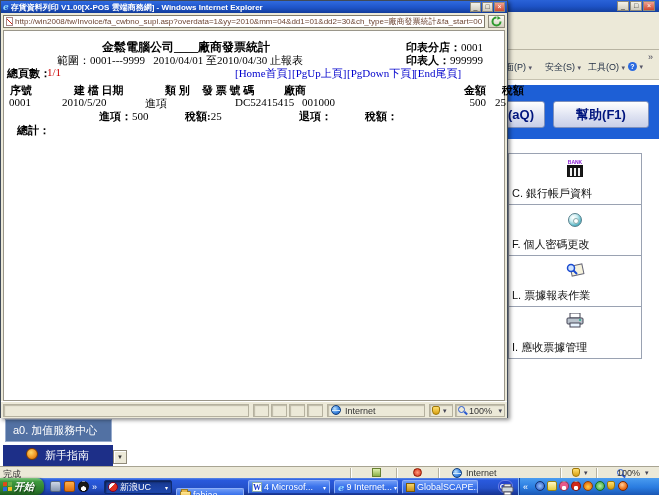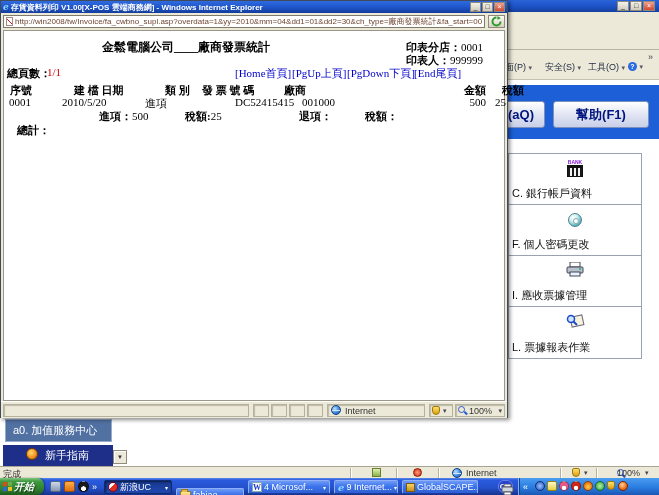--- a/index.html
+++ b/index.html
@@ -182,38 +182,38 @@
           <div class="bank-bld"></div>
         </div>
         <div class="cell-label">C. 銀行帳戶資料</div>
       </div>
       <div class="menu-cell">
         <div class="cell-icon cdicon" style="top:8px;"></div>
         <div class="cell-label">F. 個人密碼更改</div>
       </div>
       <div class="menu-cell">
         <div class="cell-icon" style="top:6px;">
+          <svg width="20" height="16" viewBox="0 0 20 16">
+            <rect x="6" y="3" width="12" height="10" fill="#f6f2dc" stroke="#667" stroke-width="1" transform="rotate(-12 12 8)"></rect>
+            <circle cx="6" cy="6" r="3.5" fill="#cfe4ff" stroke="#1a4ad0" stroke-width="1.5"></circle>
+            <line x1="8.5" y1="8.5" x2="12" y2="12" stroke="#1a4ad0" stroke-width="2"></line>
+          </svg>
+        </div>
+        <div class="cell-label">L. 票據報表作業</div>
+      </div>
+      <div class="menu-cell">
+        <div class="cell-icon" style="top:6px;">
           <svg width="18" height="15" viewBox="0 0 18 15">
             <rect x="4" y="0" width="10" height="5" fill="#fff" stroke="#445" stroke-width="1"></rect>
             <rect x="1" y="5" width="16" height="6" rx="1" fill="#b9c2cc" stroke="#445" stroke-width="1"></rect>
             <rect x="4" y="10" width="10" height="4" fill="#e8f4ff" stroke="#445" stroke-width="1"></rect>
             <circle cx="14" cy="7" r="1" fill="#2a8"></circle>
           </svg>
         </div>
         <div class="cell-label">I. 應收票據管理</div>
-      </div>
-      <div class="menu-cell">
-        <div class="cell-icon" style="top:6px;">
-          <svg width="20" height="16" viewBox="0 0 20 16">
-            <rect x="6" y="3" width="12" height="10" fill="#f6f2dc" stroke="#667" stroke-width="1" transform="rotate(-12 12 8)"></rect>
-            <circle cx="6" cy="6" r="3.5" fill="#cfe4ff" stroke="#1a4ad0" stroke-width="1.5"></circle>
-            <line x1="8.5" y1="8.5" x2="12" y2="12" stroke="#1a4ad0" stroke-width="2"></line>
-          </svg>
-        </div>
-        <div class="cell-label">L. 票據報表作業</div>
       </div>
     </div>
 
     <div class="abs leftframe">
       <div class="abs svc-btn nowrap">a0. 加值服務中心</div>
       <div class="abs guide-block">
         <span class="guide-icon"></span>
         <span class="guide-text">新手指南</span>
       </div>
       <div class="abs scrollbtn">▼</div>
@@ -258,20 +258,21 @@
         <svg width="11" height="11" viewBox="0 0 11 11">
           <path d="M5.5 1.5 a4 4 0 1 0 4 4" fill="none" stroke="#2e9a2e" stroke-width="2"></path>
           <path d="M6.5 0 l3.4 2.2 -3.6 1.6 z" fill="#2e9a2e"></path>
         </svg>
       </div>
     </div>
 
     <div class="abs pp-content">
       <div class="rpt b" style="left:98px;top:8px;font-size:12px;">金鬆電腦公司____廠商發票統計</div>
       <div class="rpt b" style="left:402px;top:9px;"><span>印表分店：</span><span style="font-weight:normal">0001</span></div>
+      <div class="rpt" style="left:53px;top:22px;"><span class="b">範圍：</span><span>0001---9999</span>&nbsp;&nbsp;&nbsp;<span>2010/04/01 至2010/04/30 止報表</span></div>
       <div class="rpt b" style="left:402px;top:22px;"><span>印表人：</span><span style="font-weight:normal">999999</span></div>
       <div class="rpt b" style="left:3px;top:35px;">總頁數：</div>
       <div class="rpt red" style="left:43px;top:35px;">1/1</div>
       <div class="rpt link" style="left:231px;top:35px;">[Home首頁]</div>
       <div class="rpt link" style="left:288px;top:35px;">[PgUp上頁]</div>
       <div class="rpt link" style="left:343px;top:35px;">[PgDown下頁]</div>
       <div class="rpt link" style="left:410px;top:35px;">[End尾頁]</div>
 
       <div class="rpt b" style="left:6px;top:52px;">序號</div>
       <div class="rpt b" style="left:70px;top:52px;">建 檔 日期</div>

